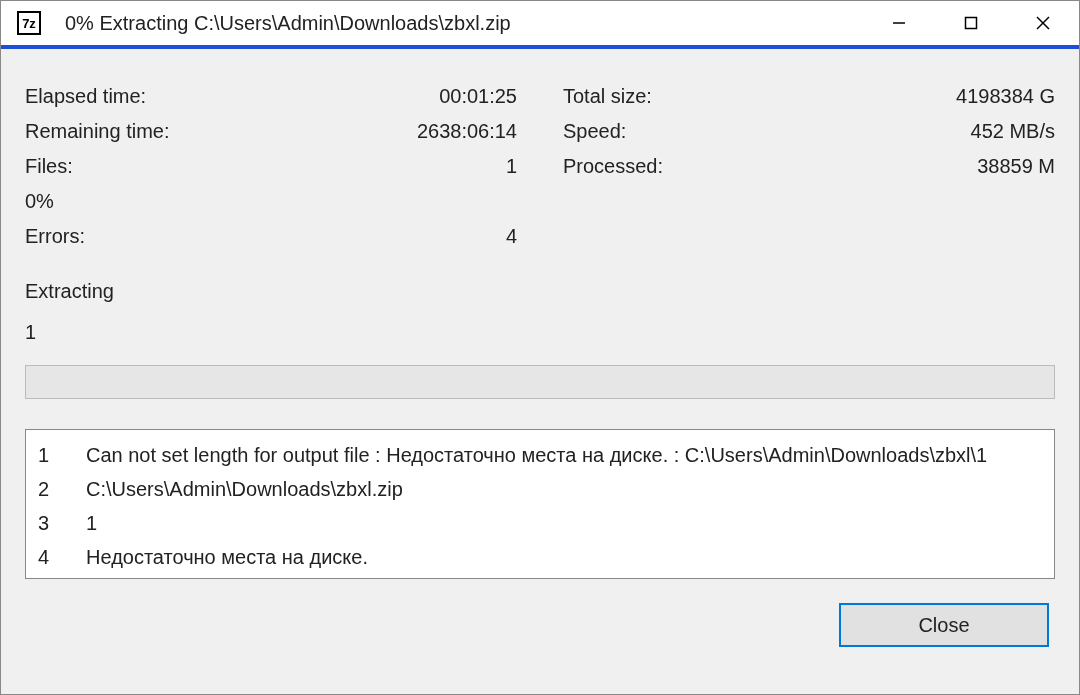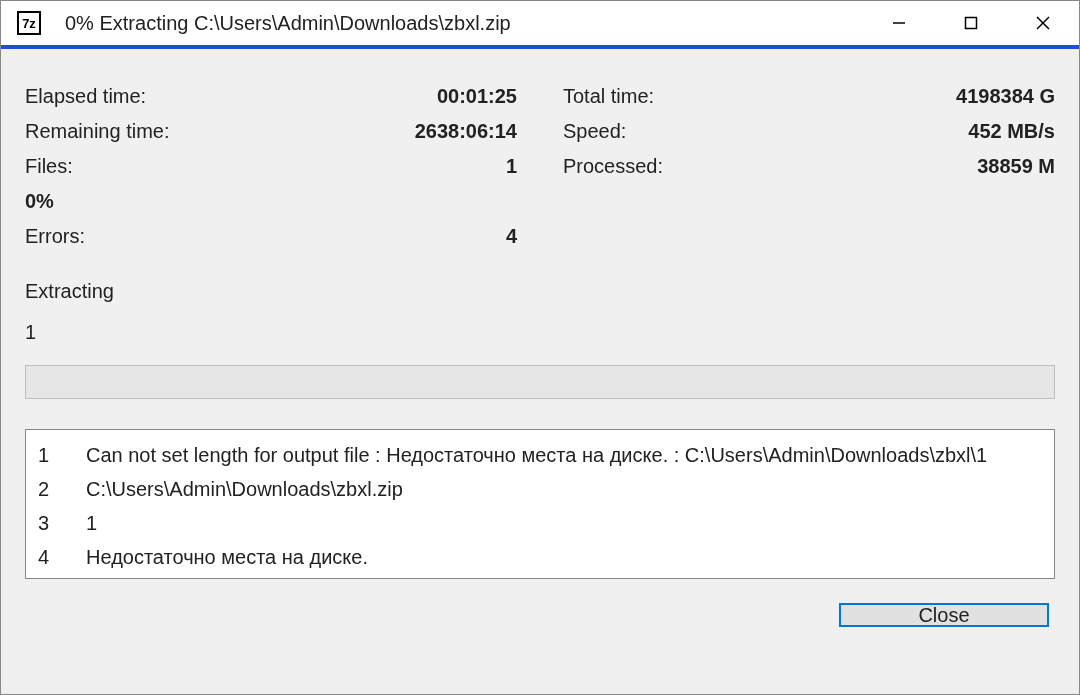--- a/index.html
+++ b/index.html
@@ -49,21 +49,21 @@
   }
   .stats {
     display: flex; gap: 46px;
   }
   .col { flex: 1; }
   .row {
     display: flex; justify-content: space-between;
     line-height: 35px;
   }
   .row .label { }
-  .row .value { text-align: right; font-weight: bold; }
+  .row .value { text-align: right; }
   .status-line {
     margin-top: 21px;
     line-height: 32px;
   }
   .file-line {
     margin-top: 10px;
     line-height: 30px;
   }
   .progress-outer {
     margin-top: 18px;
@@ -93,21 +93,21 @@
   .err-num {
     width: 48px;
   }
   .footer {
     display: flex;
     justify-content: flex-end;
     margin-top: 24px;
   }
   .btn {
     min-width: 210px;
-    height: 24px;
+    height: 44px;
     background: #e1e1e1;
     border: 2px solid #0078d7;
     display: flex; align-items: center; justify-content: center;
     font-size: 20px;
     cursor: default;
     margin-right: 6px;
   }
 </style>
 </head>
 <body>
@@ -159,21 +159,21 @@
         <div class="row">
             <span class="value">0%</span>
           </div>
         <div class="row">
             <span class="label">Errors:</span>
             <span class="value">4</span>
           </div>
       </div>
       <div class="col">
         <div class="row">
-            <span class="label">Total time:</span>
+            <span class="label">Total size:</span>
             <span class="value">4198384 G</span>
           </div>
         <div class="row">
             <span class="label">Speed:</span>
             <span class="value">452 MB/s</span>
           </div>
         <div class="row">
             <span class="label">Processed:</span>
             <span class="value">38859 M</span>
           </div>

